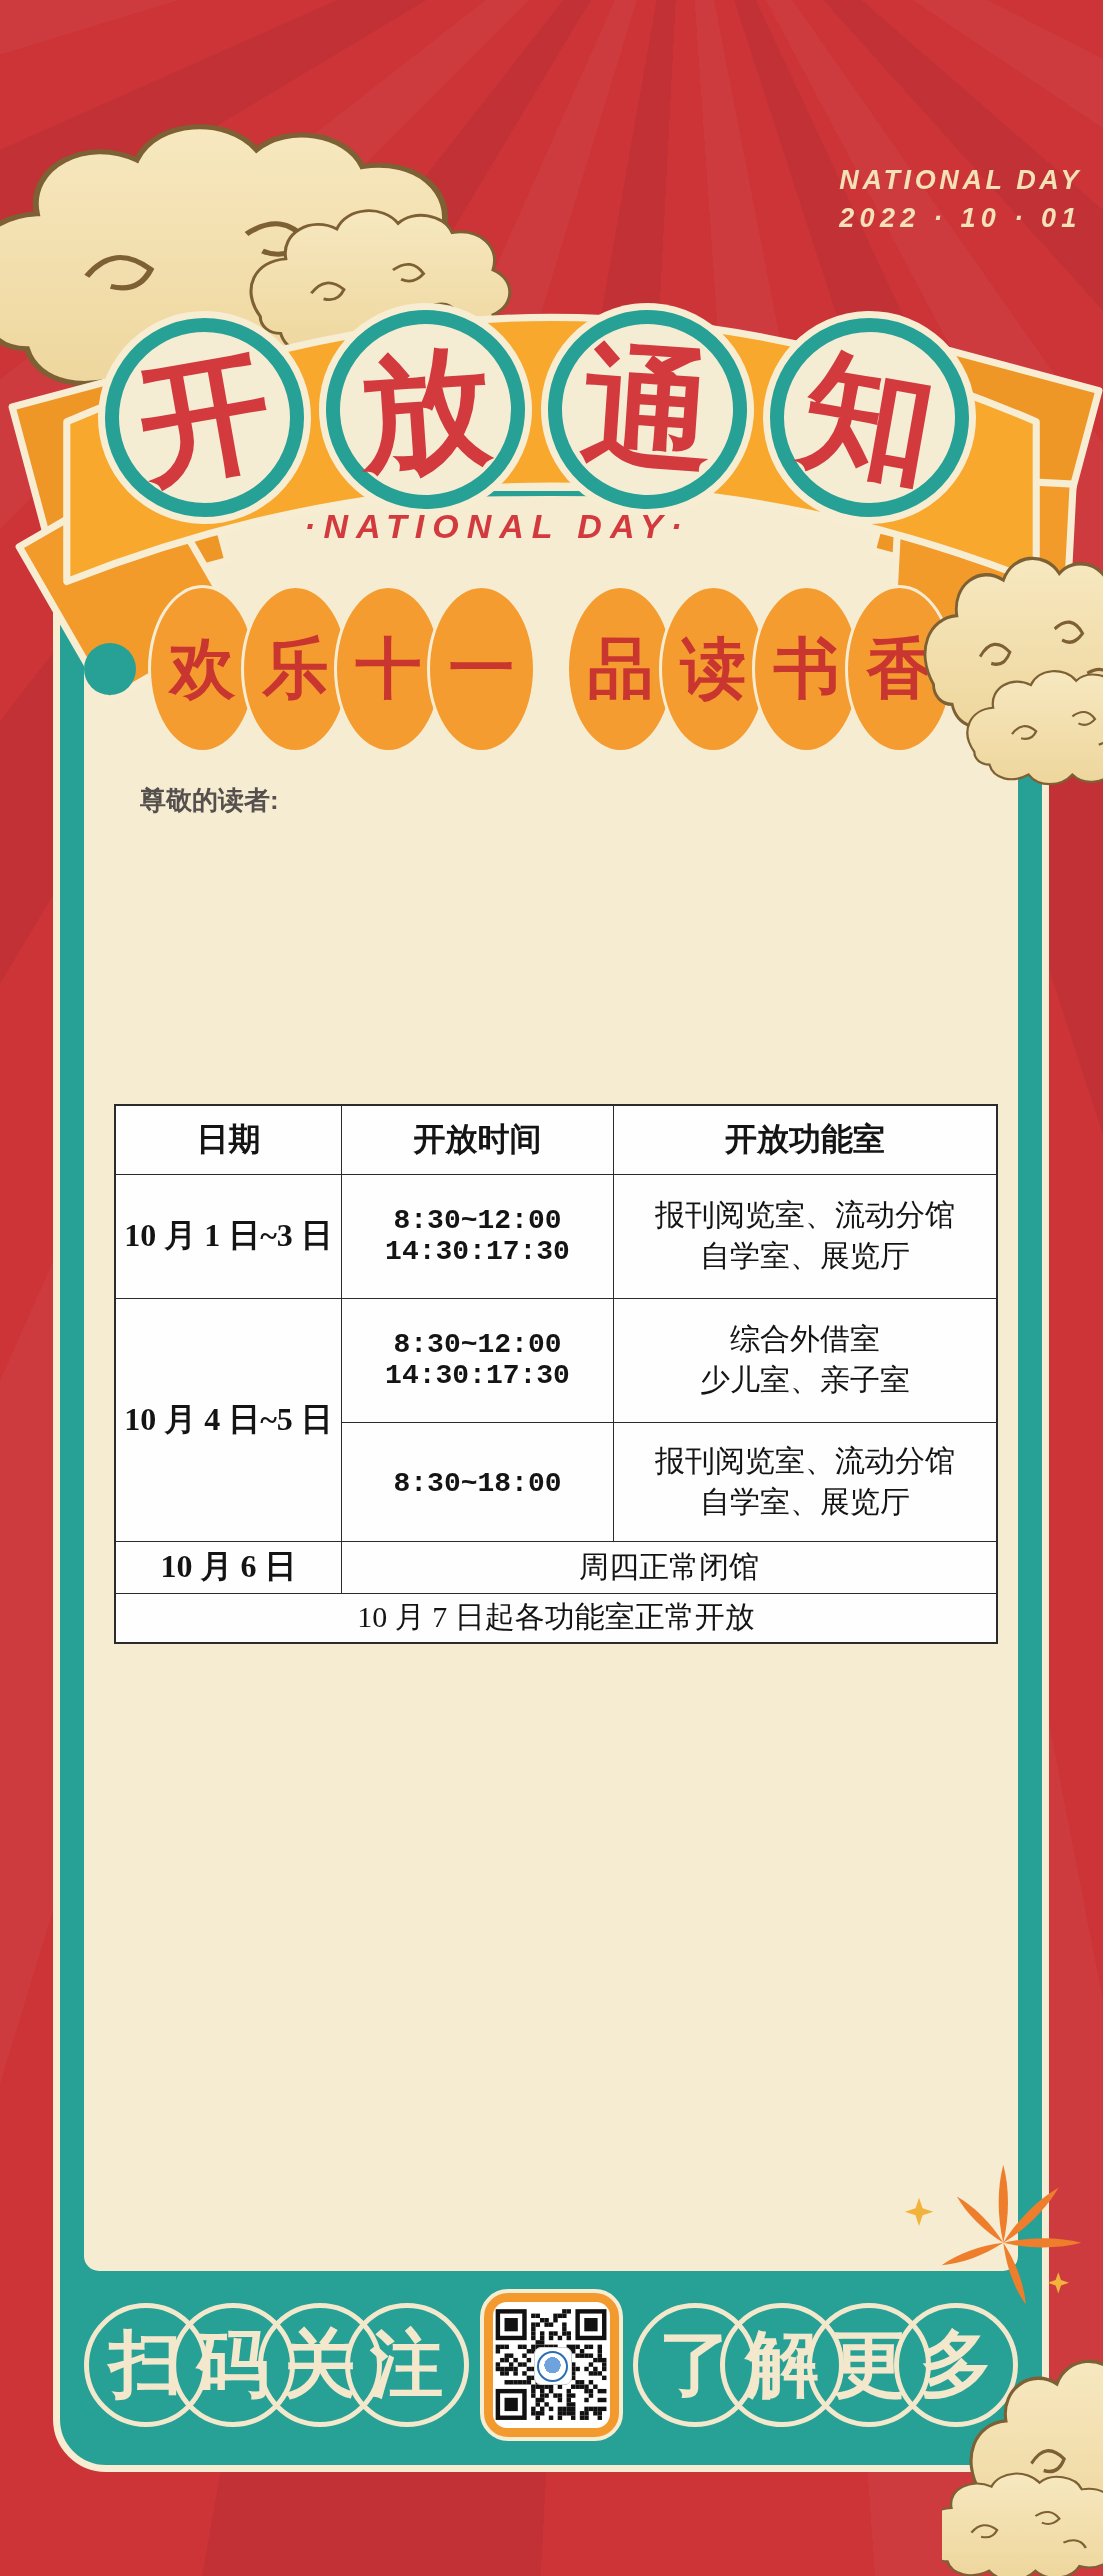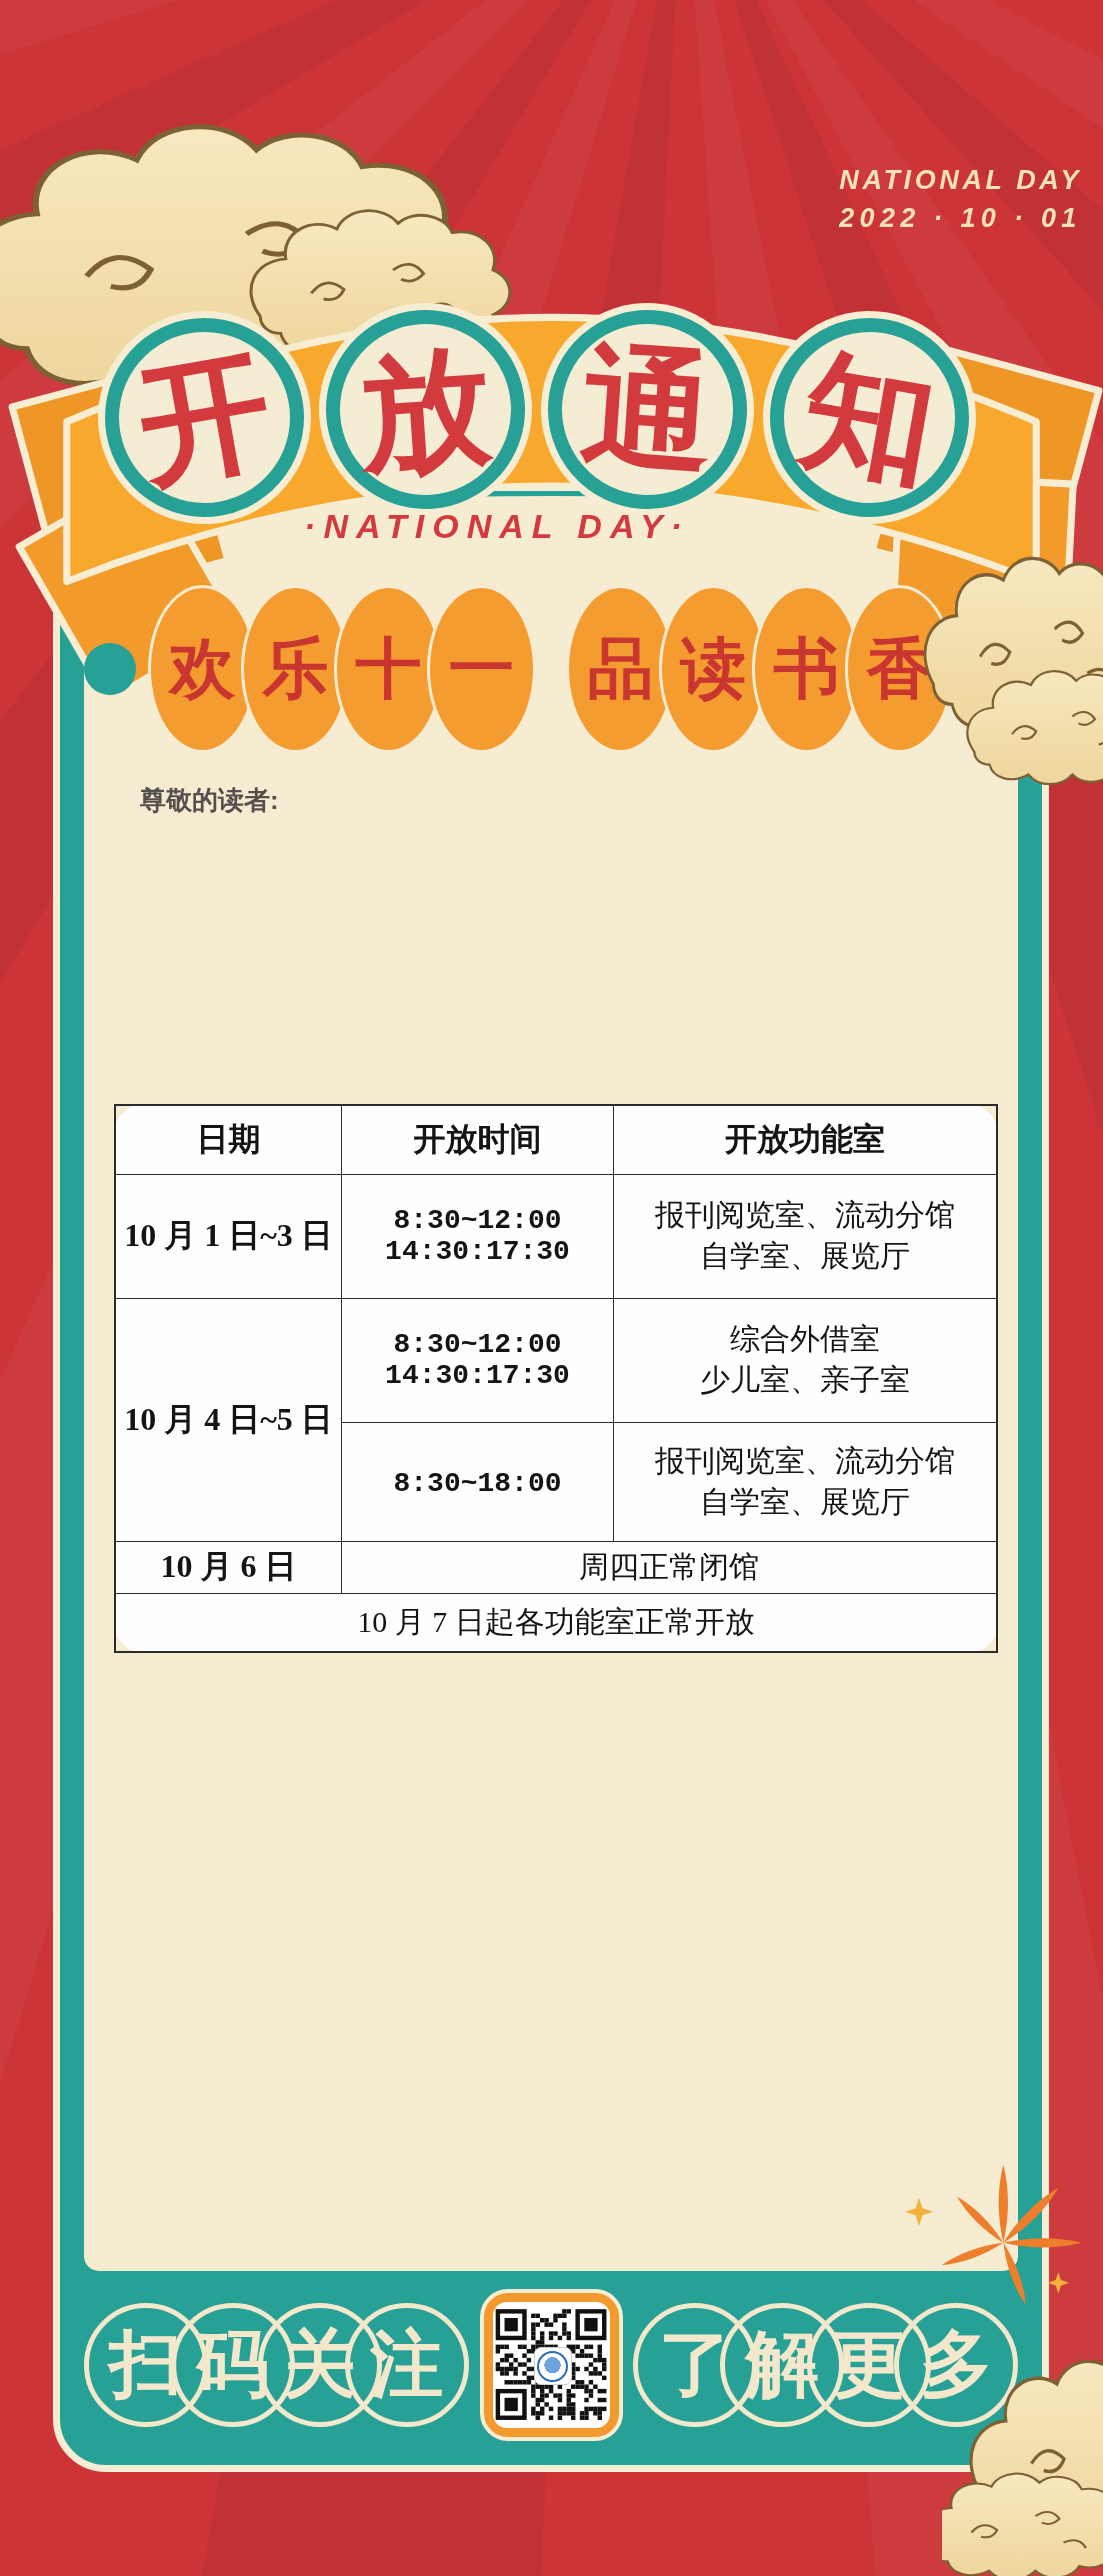--- a/index.html
+++ b/index.html
@@ -41,21 +41,21 @@
   
   .salutation{position:absolute;left:140px;top:783px;z-index:3;font-size:26px;font-weight:600;color:#55504d;}
   .para{position:absolute;left:140px;width:842px;z-index:3;font-size:39px;font-weight:500;
     color:#55504d;line-height:59px;text-align:justify;margin:0;}
   .p1{top:849px;text-indent:78px;}
   .paras2{position:absolute;left:140px;top:1666px;width:842px;z-index:3;}
   .paras2 p{font-size:39px;font-weight:500;color:#55504d;line-height:59px;text-align:justify;
     text-indent:78px;margin:0;}
   
   .sched{position:absolute;left:114px;top:1104px;z-index:3;border-collapse:collapse;
-    background:#fefefe;font-family:"Liberation Serif",serif;color:#141414;border-radius:30px;}
+    background:#fefefe;font-family:"Liberation Serif",serif;color:#141414;}
   .sched th,.sched td{border:1.8px solid #2b2b2b;text-align:center;vertical-align:middle;padding:0;}
   .sched{border:2.7px solid #2b2b2b;}
   .sched th{width:225px;font-size:32px;font-weight:600;}
   .sched .c2{width:271px;}
   .sched .c3{width:382px;}
   .sched td{font-size:30px;font-weight:500;}
   .sched .date{font-size:32px;font-weight:600;}
   .two{display:flex;flex-direction:column;justify-content:space-evenly;height:100%;}
   .sched .time{font-size:28px;font-weight:600;font-family:Liberation Mono, monospace;}
   
@@ -224,21 +224,21 @@
             <div class="two">
         <span>报刊阅览室、流动分馆</span>
         <span>自学室、展览厅</span>
             </div>
           </td>
     </tr>
     <tr style="height:52px">
       <td class="date">10 月 6 日</td>
       <td colspan="2">周四正常闭馆</td>
     </tr>
-    <tr style="height:59px">
+    <tr style="height:50px">
       <td colspan="3">10 月 7 日起各功能室正常开放</td>
     </tr>
   </tbody>
     </table>
 
 
   <svg class="spark" style="left:888px;top:2132px;z-index:5" width="204" height="204" viewBox="0 0 230 230">
     <g transform="translate(130,125)">
       <g fill="#ee7e2c">
         <path d="M0,0 C7,-30 7,-62 0,-88 C-7,-62 -7,-30 0,0 Z"></path>

